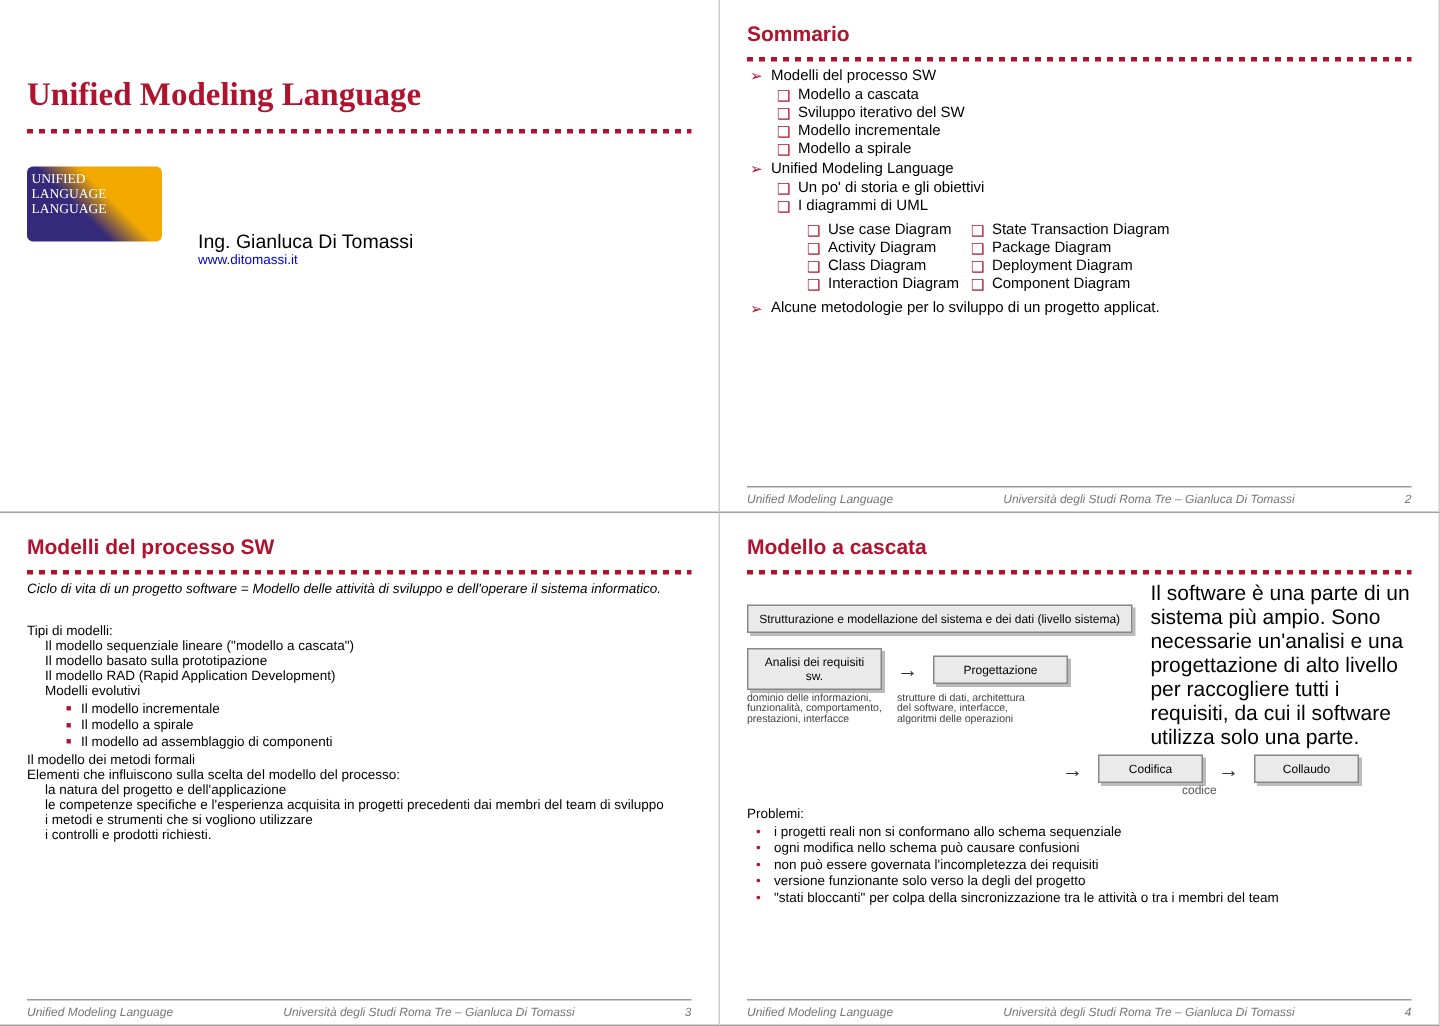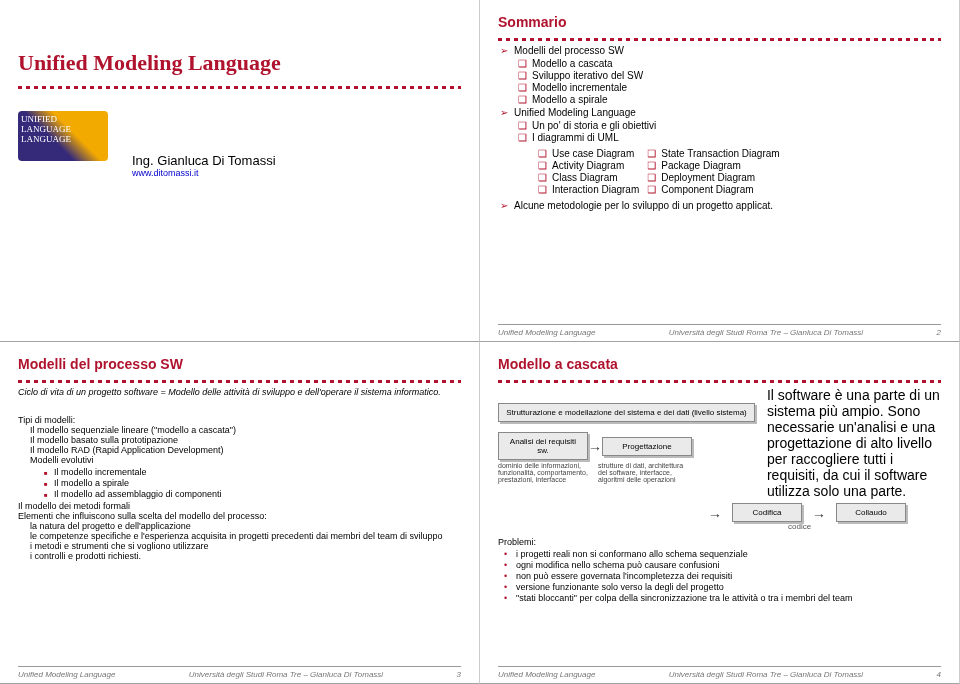--- a/index.html
+++ b/index.html
@@ -147,21 +147,21 @@
   </div>
 </div>
 
 <div class="slide">
   <div class="title">Modello a cascata</div>
   <div class="dash"></div>
 
   <div style="display:flex; gap:12px; align-items:center;">
     <div style="flex:0 0 58%;">
       <div class="box wide" style="margin-bottom:10px;">Strutturazione e modellazione del sistema e dei dati (livello sistema)</div>
-      <div style="display:flex; align-items:center;">
+      <div style="display:flex; gap:10px; align-items:center;">
         <div class="box" style="width:80px">Analisi dei requisiti sw.</div>
         <div class="arrow">→</div>
         <div class="box" style="width:80px">Progettazione</div>
       </div>
       <div style="display:flex; gap:10px; font-size:7px; color:#444; margin-top:2px;">
         <div style="width:90px">dominio delle informazioni, funzionalità, comportamento, prestazioni, interfacce</div>
         <div style="width:90px">strutture di dati, architettura del software, interfacce, algoritmi delle operazioni</div>
       </div>
     </div>
     <div class="side-box" style="flex:1">Il software è una parte di un sistema più ampio. Sono necessarie un'analisi e una progettazione di alto livello per raccogliere tutti i requisiti, da cui il software utilizza solo una parte.</div>

